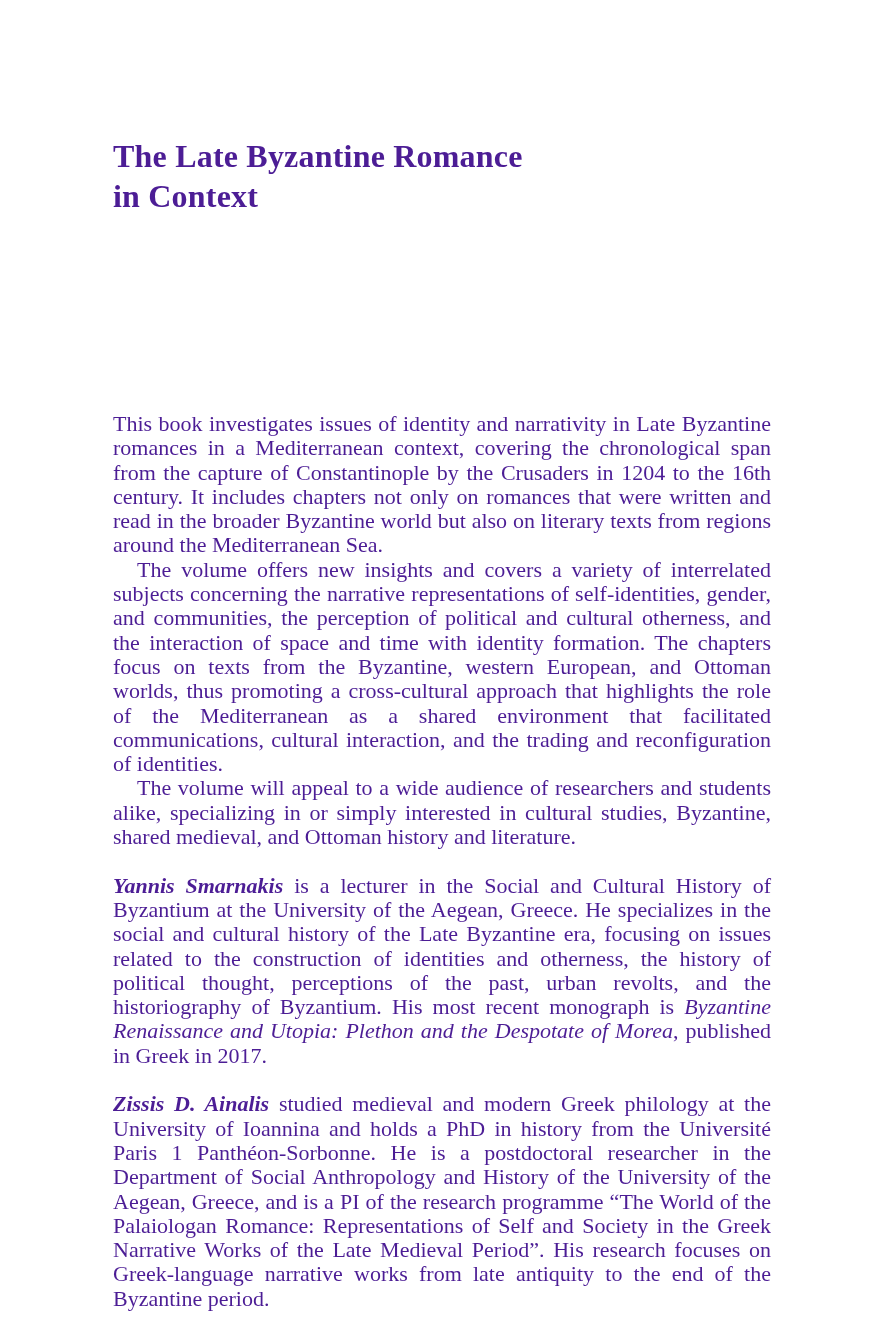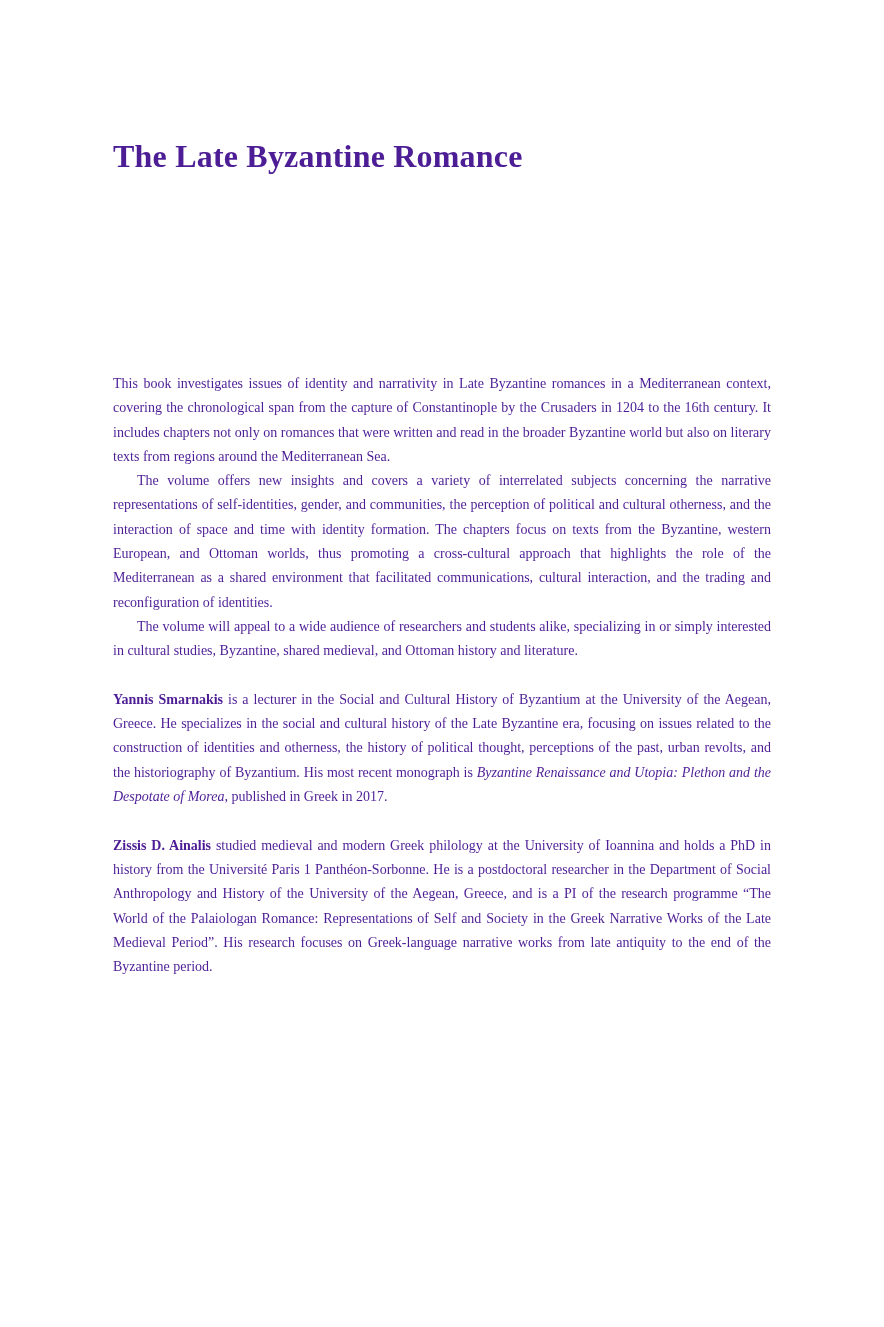--- a/index.html
+++ b/index.html
@@ -26,47 +26,49 @@
     font-weight: bold;
     letter-spacing: 0.2px;
   }
   .title-line {
     display: block;
   }
   .blurb {
     margin-top: 196px;
   }
   .body-text, .author-bio {
-    font-size: 14px;
+    font-size: 22px;
     line-height: 24.3px;
     text-align: justify;
   }
   .body-text p {
     margin: 0;
   }
   p.indent {
     text-indent: 24px;
   }
   .author-bio {
     margin: 24.3px 0 0 0;
   }
   .author-bio strong {
     font-weight: bold;
+    font-style: italic;
   }
   .author-bio em {
     font-style: italic;
   }
 </style>
 </head>
 <body>
 
 <div class="page">
 
   <h1 class="title">
       <span class="title-line">The Late Byzantine Romance</span>
+      <span class="title-line">in Context</span>
     </h1>
 
   <div class="blurb body-text">
     <p>This book investigates issues of identity and narrativity in Late Byzantine romances in a Mediterranean context, covering the chronological span from the capture of Constantinople by the Crusaders in 1204 to the 16th century. It includes chapters not only on romances that were written and read in the broader Byzantine world but also on literary texts from regions around the Mediterranean Sea.</p>
     <p class="indent">The volume offers new insights and covers a variety of interrelated subjects concerning the narrative representations of self-identities, gender, and communities, the perception of political and cultural otherness, and the interaction of space and time with identity formation. The chapters focus on texts from the Byzantine, western European, and Ottoman worlds, thus promoting a cross-cultural approach that highlights the role of the Mediterranean as a shared environment that facilitated communications, cultural interaction, and the trading and reconfiguration of identities.</p>
     <p class="indent">The volume will appeal to a wide audience of researchers and students alike, specializing in or simply interested in cultural studies, Byzantine, shared medieval, and Ottoman history and literature.</p>
   </div>
 
   <p class="author-bio"><strong>Yannis Smarnakis</strong><span> is a lecturer in the Social and Cultural History of Byzantium at the University of the Aegean, Greece. He specializes in the social and cultural history of the Late Byzantine era, focusing on issues related to the construction of identities and otherness, the history of political thought, perceptions of the past, urban revolts, and the historiography of Byzantium. His most recent monograph is </span><em>Byzantine Renaissance and Utopia: Plethon and the Despotate of Morea</em><span>, published in Greek in 2017.</span></p>
 

